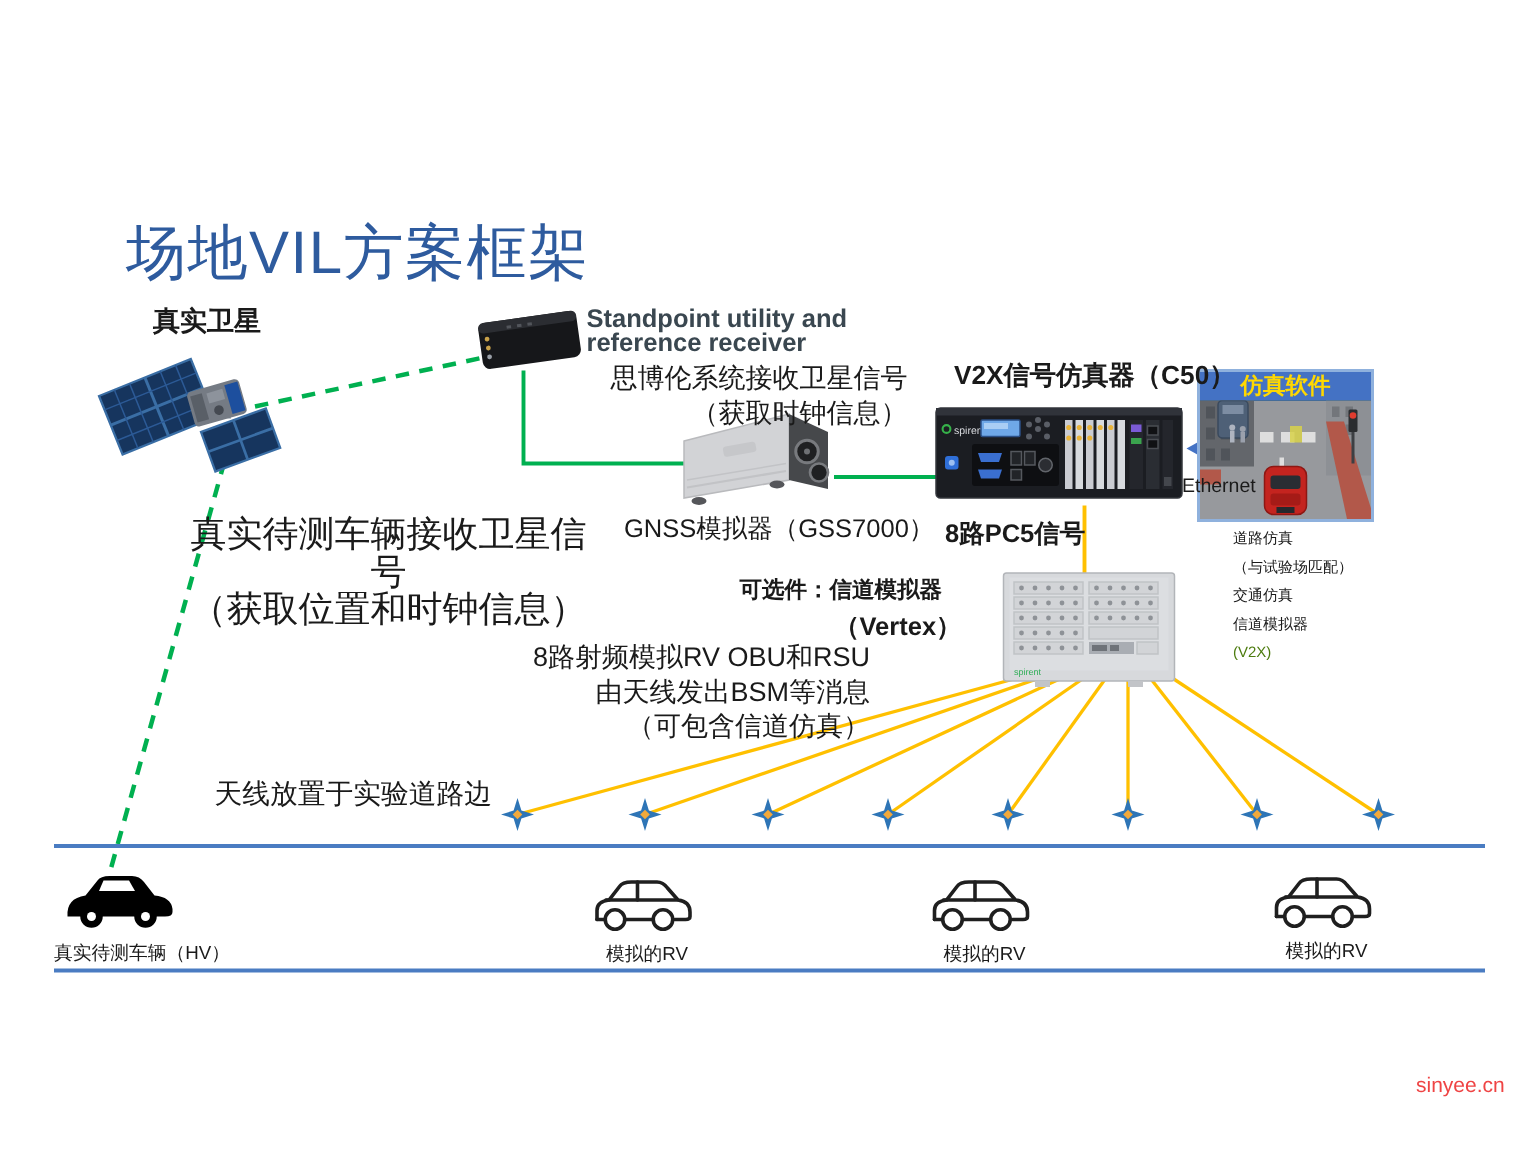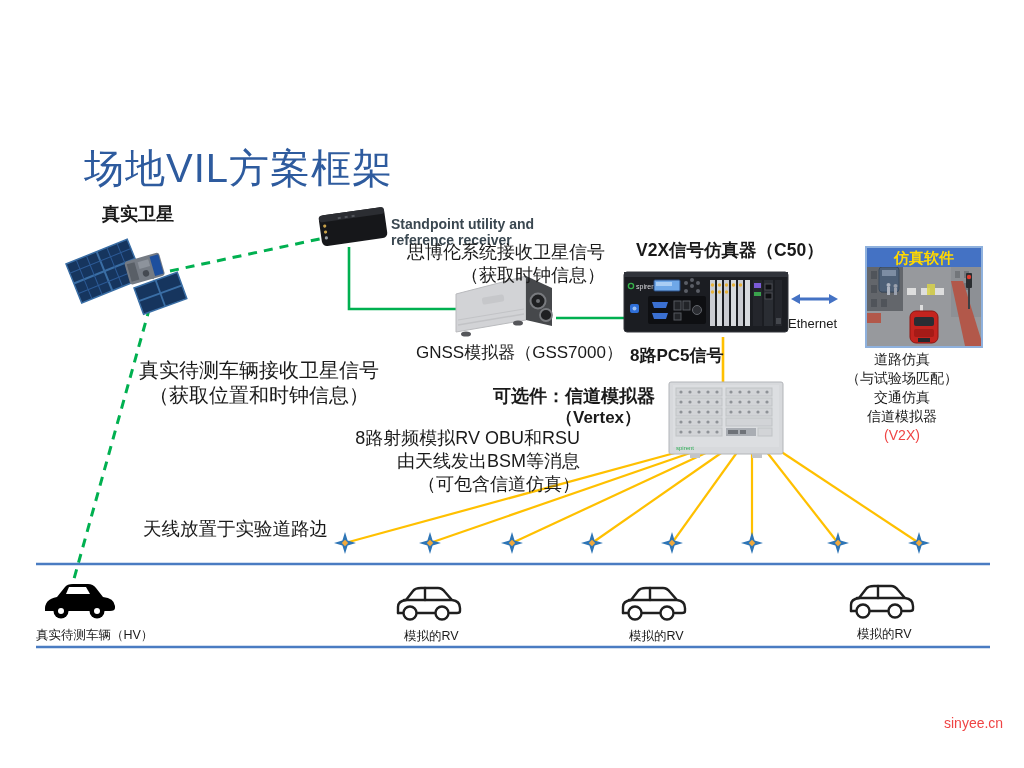--- a/index.html
+++ b/index.html
@@ -2,36 +2,36 @@
 <html><head>
 <meta charset="utf-8">
 <style>
   html,body{margin:0;padding:0;background:#fff;}
   #slide{position:relative;width:1024px;height:768px;background:#ffffff;overflow:hidden;
          font-family:"Liberation Sans","DejaVu Sans",sans-serif;color:#1a1a1a;}
   .abs{position:absolute;}
   .lbl{position:absolute;white-space:nowrap;}
   #title{left:84px;top:141px;font-size:40px;font-weight:500;color:#2e5b9e;letter-spacing:1px;}
   #satellite-label{left:102px;top:202px;font-size:18px;font-weight:bold;}
-  #receiver-en{left:391px;top:217px;font-size:14px;font-weight:bold;color:#3a4750;line-height:15.5px;}
+  #receiver-en{left:391px;top:205px;font-size:17px;font-weight:bold;color:#3a4750;line-height:15.5px;}
   #receiver-cn{left:385px;top:241px;width:220px;text-align:right;font-size:18px;line-height:23px;}
   #gnss-label{left:416px;top:341px;font-size:17px;font-weight:normal;}
   #c50-label{left:636px;top:238px;font-size:17.5px;font-weight:bold;}
   #ethernet-label{left:788px;top:316px;font-size:13px;}
   #pc5-label{left:630px;top:344px;font-size:17px;font-weight:600;}
-  #optional-line1{left:493px;top:384px;font-size:18px;font-weight:bold;}
+  #optional-line1{left:493px;top:384px;font-size:15px;font-weight:bold;}
   #optional-line2{left:556px;top:406px;font-size:17px;font-weight:bold;}
   #rf-block{left:336px;top:427px;width:244px;text-align:right;font-size:18px;line-height:23px;}
-  #hv-receive-block{left:124px;top:358px;width:270px;text-align:center;font-size:20px;line-height:25px;}
+  #hv-receive-block{left:124px;top:344px;width:270px;text-align:center;font-size:24px;line-height:25px;}
   #antenna-note{left:143px;top:516px;font-size:18.5px;}
-  #sim-panel{left:865px;top:246px;width:118px;height:102px;border:2px solid #8fb1dd;box-sizing:border-box;background:#0c4a6e;}
+  #sim-panel{left:798px;top:246px;width:118px;height:102px;border:2px solid #8fb1dd;box-sizing:border-box;background:#0c4a6e;}
   #sim-header{position:absolute;left:0;top:0;width:100%;height:19px;background:#4472c4;
               color:#ffd800;font-size:15px;font-weight:bold;text-align:center;line-height:19px;}
-  #sim-desc{left:822px;top:350px;width:160px;text-align:center;font-size:14px;line-height:19px;}
-  #sim-desc .red{color:#ef4444;}
+  #sim-desc{left:822px;top:350px;width:160px;text-align:left;font-size:10px;line-height:19px;}
+  #sim-desc .red{color:#4d7c0f;}
   .car-label{position:absolute;font-size:12.5px;white-space:nowrap;}
   #watermark{left:944px;top:715px;font-size:14px;color:#ef4444;}
   svg{display:block;}
 </style>
 </head>
 <body>
 
 <div id="slide">
 
   <svg id="wires" class="abs" style="left:0;top:0;" width="1024" height="768" viewBox="0 0 1024 768">

